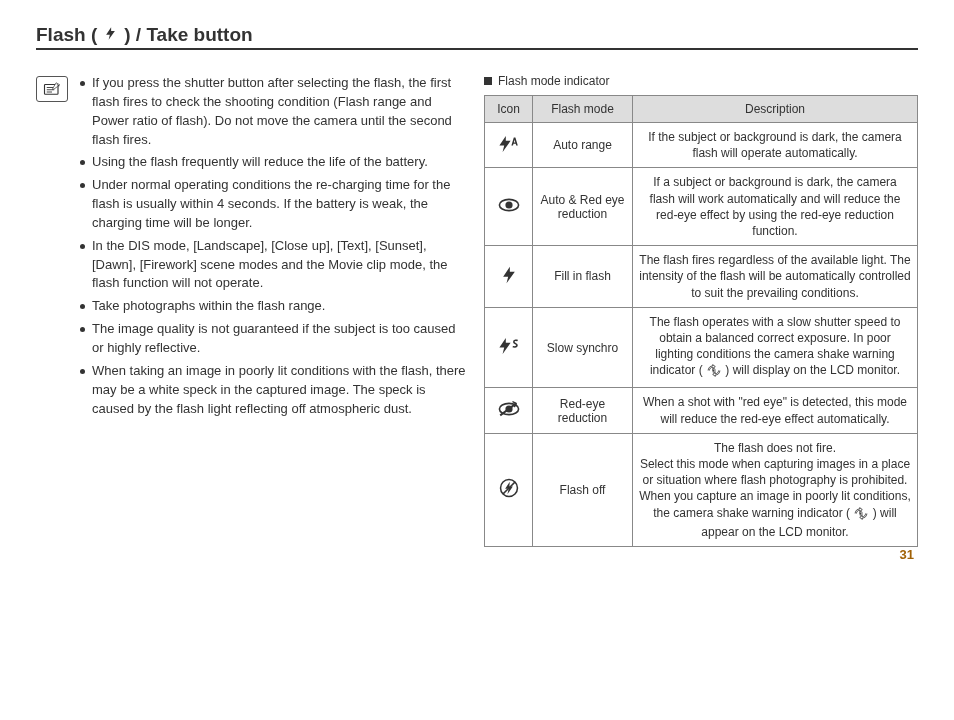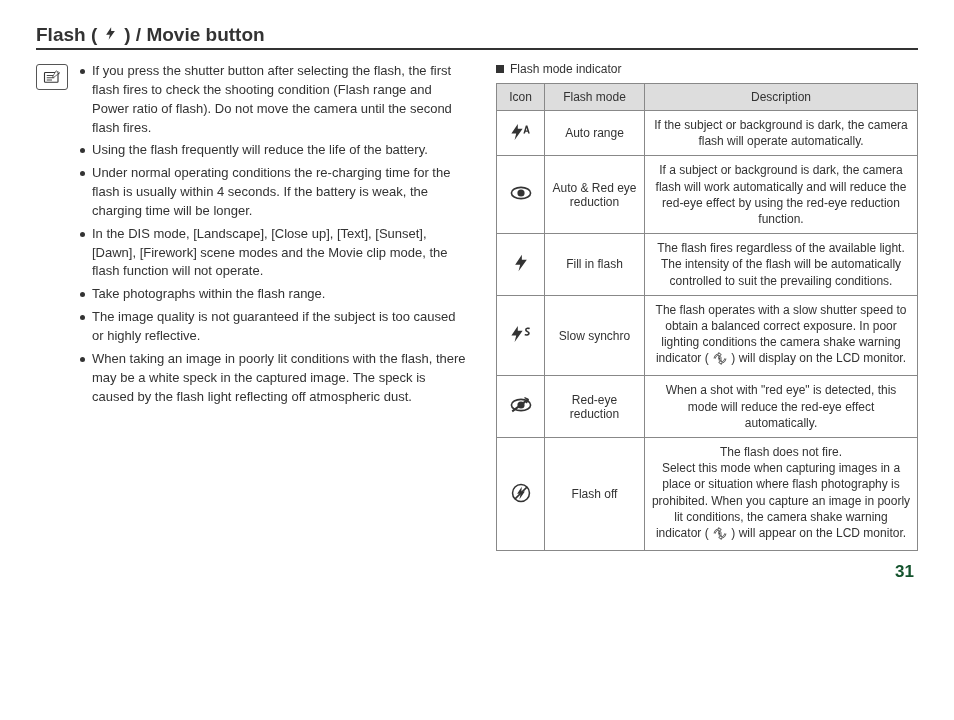--- a/index.html
+++ b/index.html
@@ -16,34 +16,34 @@
   .page {
     padding: 24px 36px 16px 36px;
     box-sizing: border-box;
   }
   .title-row {
     display: flex;
     align-items: center;
     gap: 6px;
     border-bottom: 2px solid #333;
     padding-bottom: 2px;
-    margin-bottom: 12px;
+    margin-bottom: 24px;
   }
   .title-row .title-a,
   .title-row .title-b {
     font-size: 19px;
     font-weight: bold;
   }
   .flash-icon-svg {
     width: 15px;
     height: 17px;
   }
   .columns {
     display: flex;
-    gap: 28px;
+    gap: 16px;
   }
   .col-left {
     width: 432px;
     flex: none;
   }
   .col-right {
     flex: 1;
   }
   .note-block {
     display: flex;
@@ -127,24 +127,24 @@
   table.flash-table td.desc-cell {
     text-align: center;
     line-height: 1.35;
   }
   .inline-icon {
     display: inline-block;
     vertical-align: -3px;
   }
   .page-number {
     text-align: right;
-    font-size: 17px;
+    font-size: 13px;
     font-weight: bold;
-    color: #14532d;
-    margin-top: 11px;
+    color: #a16207;
+    margin-top: 0;
     padding-right: 4px;
   }
   .cell-icon svg { width: 24px; height: 20px; }
 </style>
 </head>
 <body>
 
 <svg width="0" height="0" style="position:absolute">
   <defs>
     <symbol id="sym-flash" viewBox="0 0 24 24">
@@ -190,21 +190,21 @@
   </defs>
 </svg>
 
 <div class="page">
 
   <div class="title-row">
     <span class="title-a">Flash (</span>
     <span><svg class="flash-icon-svg">
           <use href="#sym-flash"></use>
         </svg></span>
-    <span class="title-b">) / Movie button</span>
+    <span class="title-b">) / Take button</span>
   </div>
 
   <div class="columns">
     <div class="col-left">
       <div class="note-block">
         <div class="note-icon-box">
           <svg>
               <use href="#sym-memo"></use>
             </svg>
         </div>

